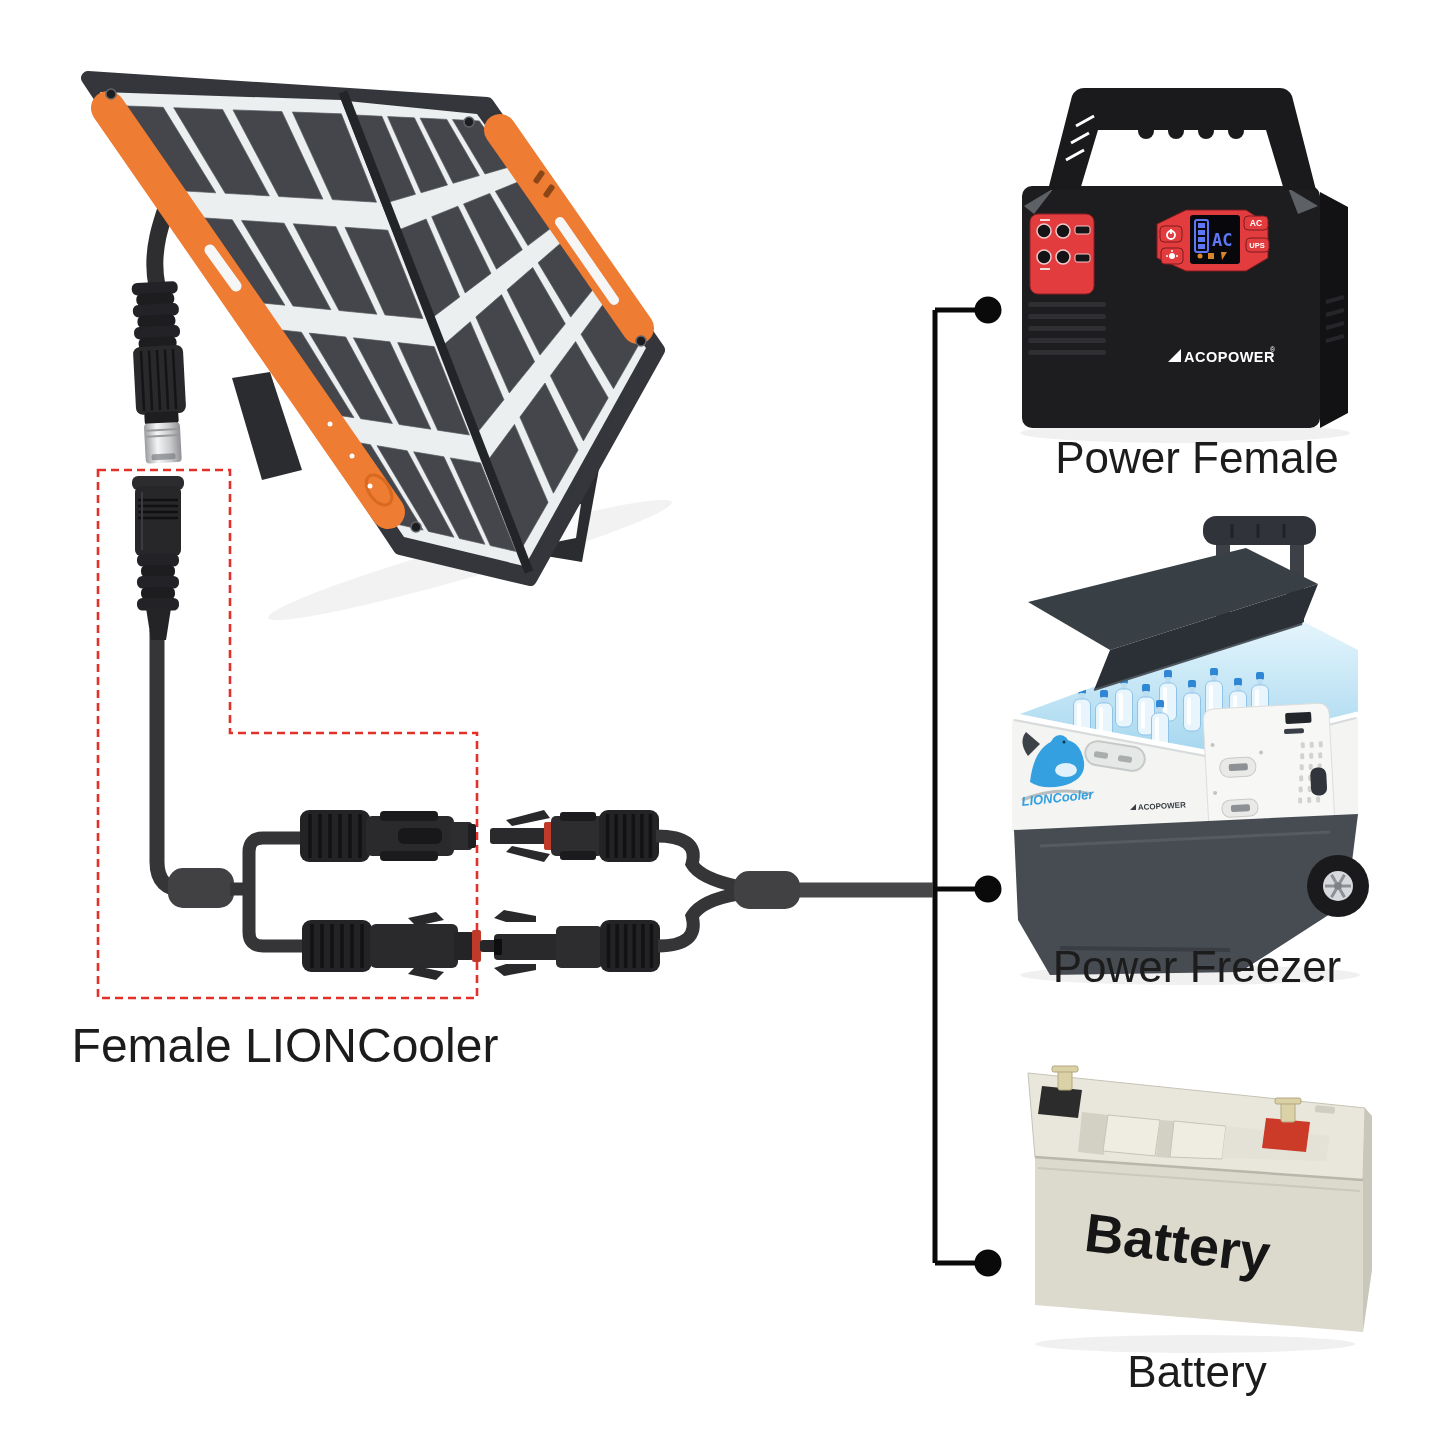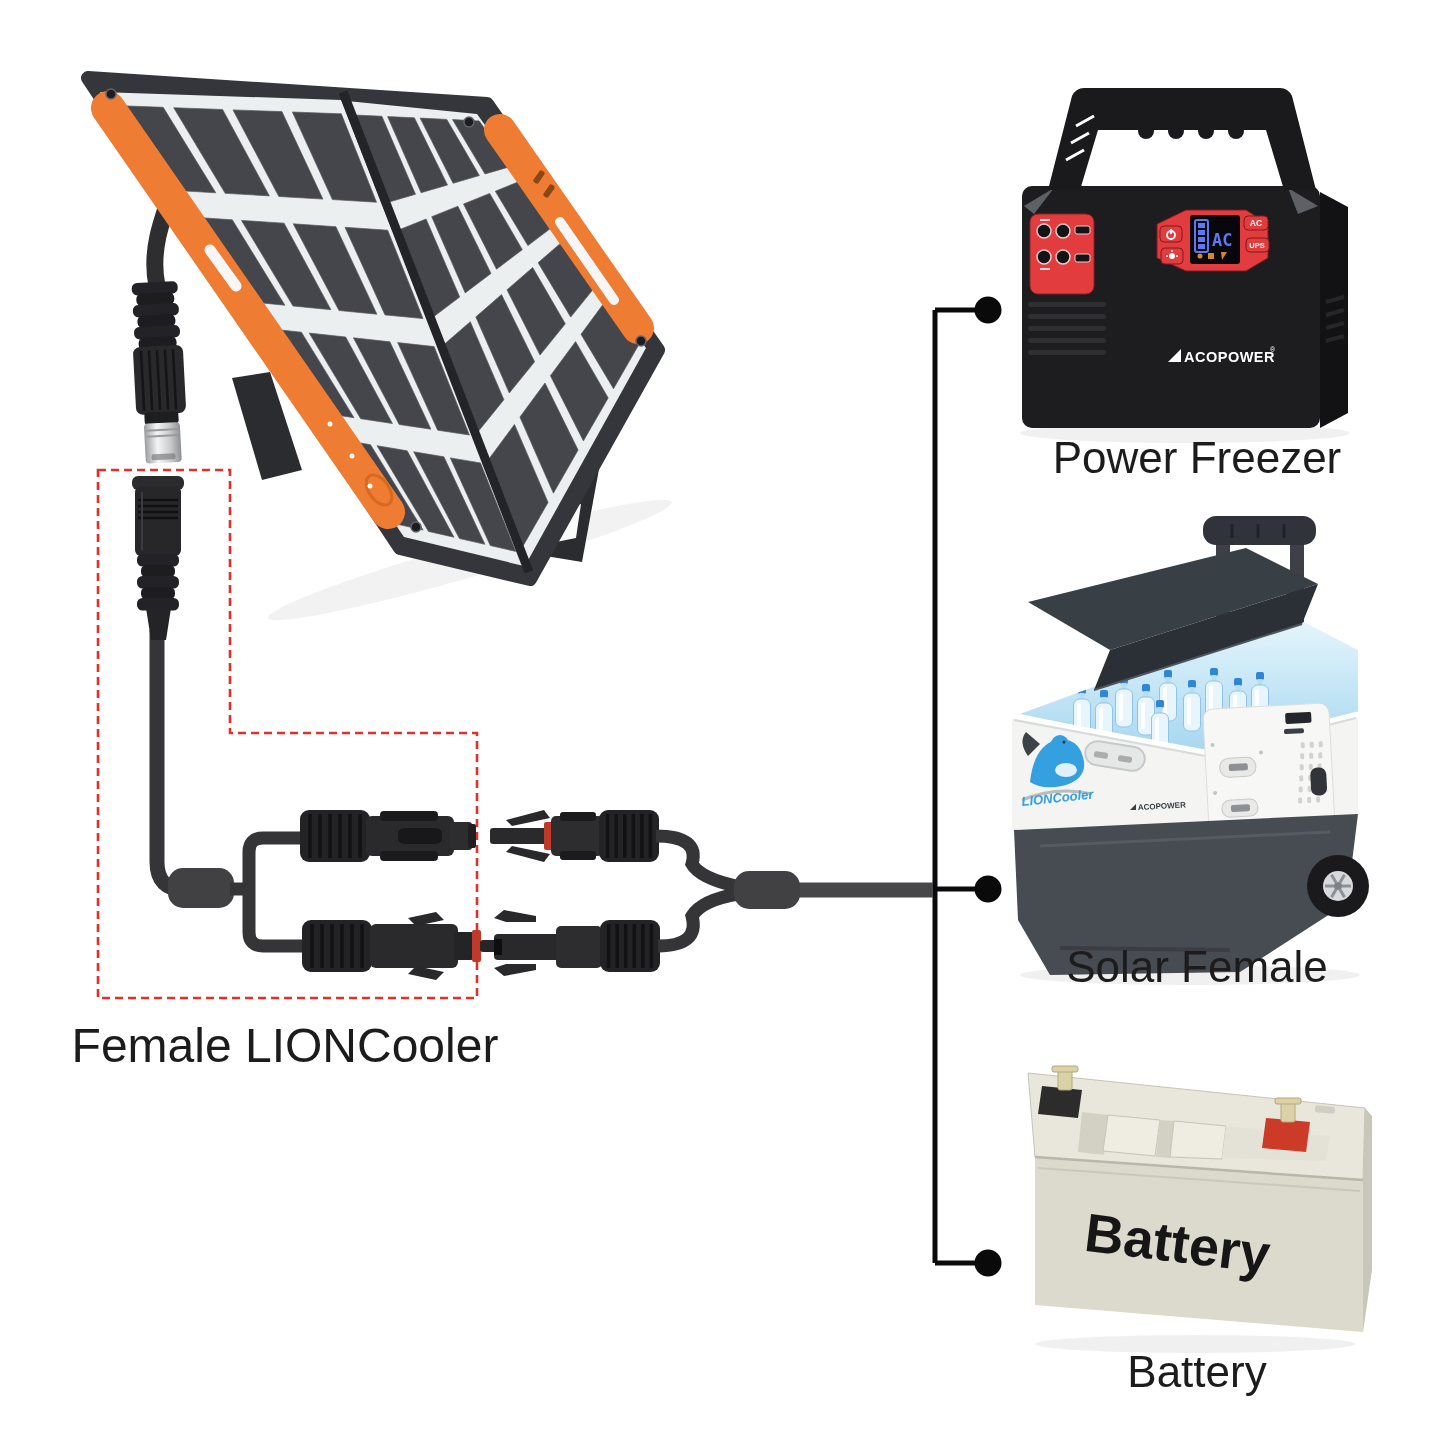--- a/index.html
+++ b/index.html
@@ -466,16 +466,16 @@
     <g>
       <polygon points="1266,1118 1310,1122 1306,1152 1262,1148" fill="#cc3a28"></polygon>
       <rect x="1281" y="1100" width="14" height="22" rx="2" fill="#dbd1a6" stroke="#b3a87e"></rect>
       <rect x="1275" y="1098" width="26" height="6" rx="2" fill="#dbd1a6" stroke="#b3a87e"></rect>
     </g>
     <text x="1178" y="1262" font-size="54" font-weight="bold" fill="#161616" text-anchor="middle" transform="rotate(7 1178 1240)">Battery</text>
   </g>
 </svg>
 
 <div class="lbl lbl-female" style="left:285px;top:1021px;">Female LIONCooler</div>
-<div class="lbl lbl-device" style="left:1197px;top:435px;">Power Freezer</div>
-<div class="lbl lbl-device" style="left:1197px;top:944px;">Solar Female</div>
+<div class="lbl lbl-device" style="left:1197px;top:435px;">Power Female</div>
+<div class="lbl lbl-device" style="left:1197px;top:944px;">Power Freezer</div>
 <div class="lbl lbl-device" style="left:1197px;top:1349px;">Battery</div>
 </div>
 
 </body></html>

